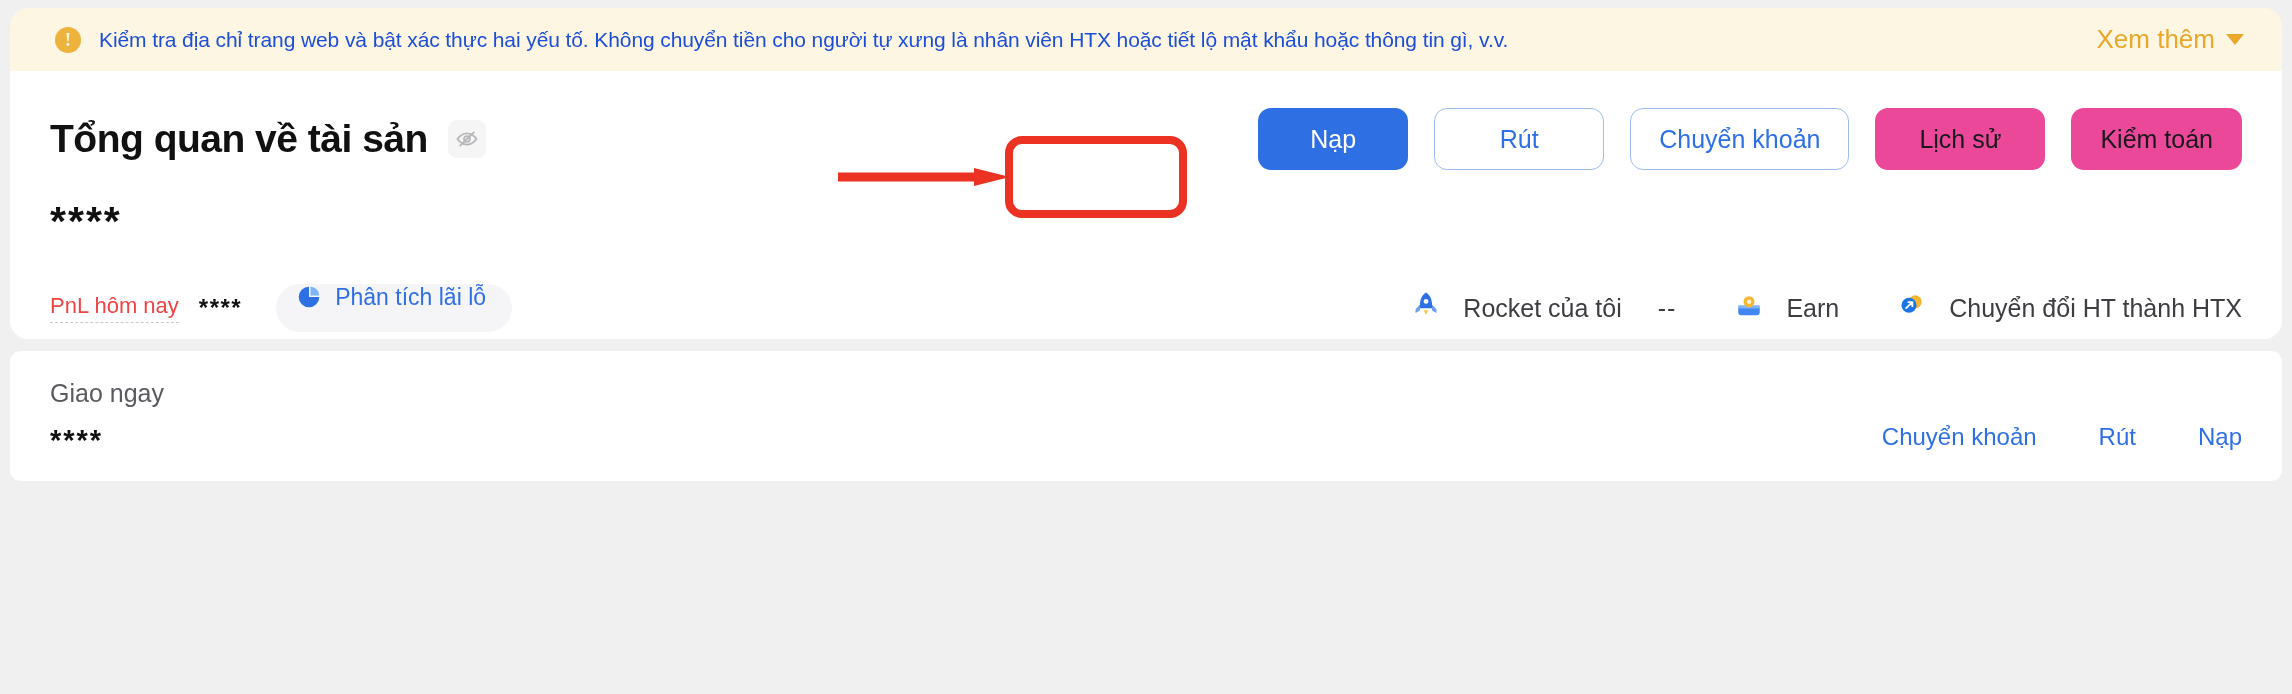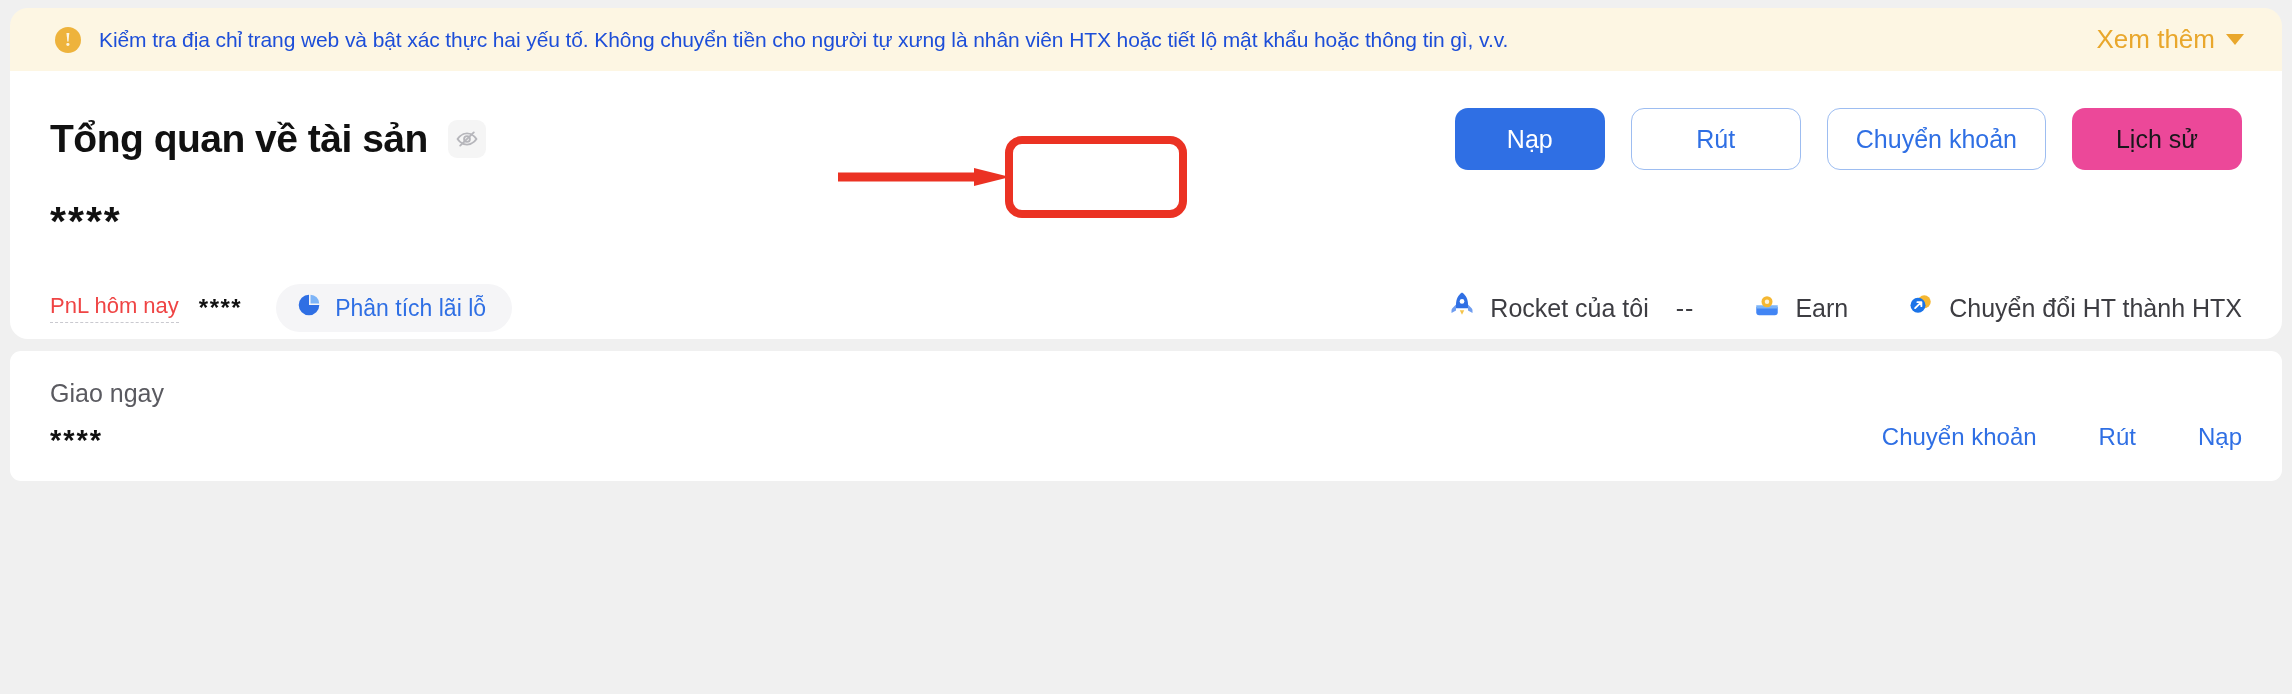--- a/index.html
+++ b/index.html
@@ -181,21 +181,21 @@
   }
   .pnl-value {
     font-size: 24px;
     font-weight: bold;
     color: #111111;
     letter-spacing: 1.5px;
     margin-left: 20px;
   }
   .chip {
     display: flex;
-    align-items: center;
+    align-items: flex-start;
     gap: 13px;
     background: #f5f5f7;
     border-radius: 24px;
     height: 48px;
     padding: 0 26px 0 20px;
     margin-left: 34px;
     color: #2f6fe4;
     font-size: 23px;
     cursor: pointer;
     white-space: nowrap;
@@ -203,21 +203,21 @@
 
   .quick-links {
     margin-left: auto;
     display: flex;
     align-items: center;
     gap: 0;
   }
   .qlink {
     display: flex;
     align-items: center;
-    gap: 13px;
+    gap: 22px;
     font-size: 25px;
     color: #3d3d42;
     cursor: pointer;
     white-space: nowrap;
     margin-left: 58px;
     text-align: center;
   }
   .qlink .val {
     color: #3d3d42;
     margin-left: 14px;
@@ -279,20 +279,21 @@
           <circle cx="12" cy="12" r="2.9"></circle>
           <line x1="5.2" y1="18.6" x2="18.8" y2="5.4"></line>
         </svg>
       </div>
 
       <div class="actions">
         <button class="btn btn-primary">Nạp</button>
         <button class="btn btn-outline">Rút</button>
         <button class="btn btn-outline">Chuyển khoản</button>
         <button class="btn btn-ghost">Lịch sử</button>
+        <button class="btn btn-ghost">Kiểm toán</button>
       </div>
     </div>
 
     <div class="balance">****</div>
 
     <div class="meta-row">
       <span class="pnl-label">PnL hôm nay</span>
       <span class="pnl-value">****</span>
 
       <div class="chip">

